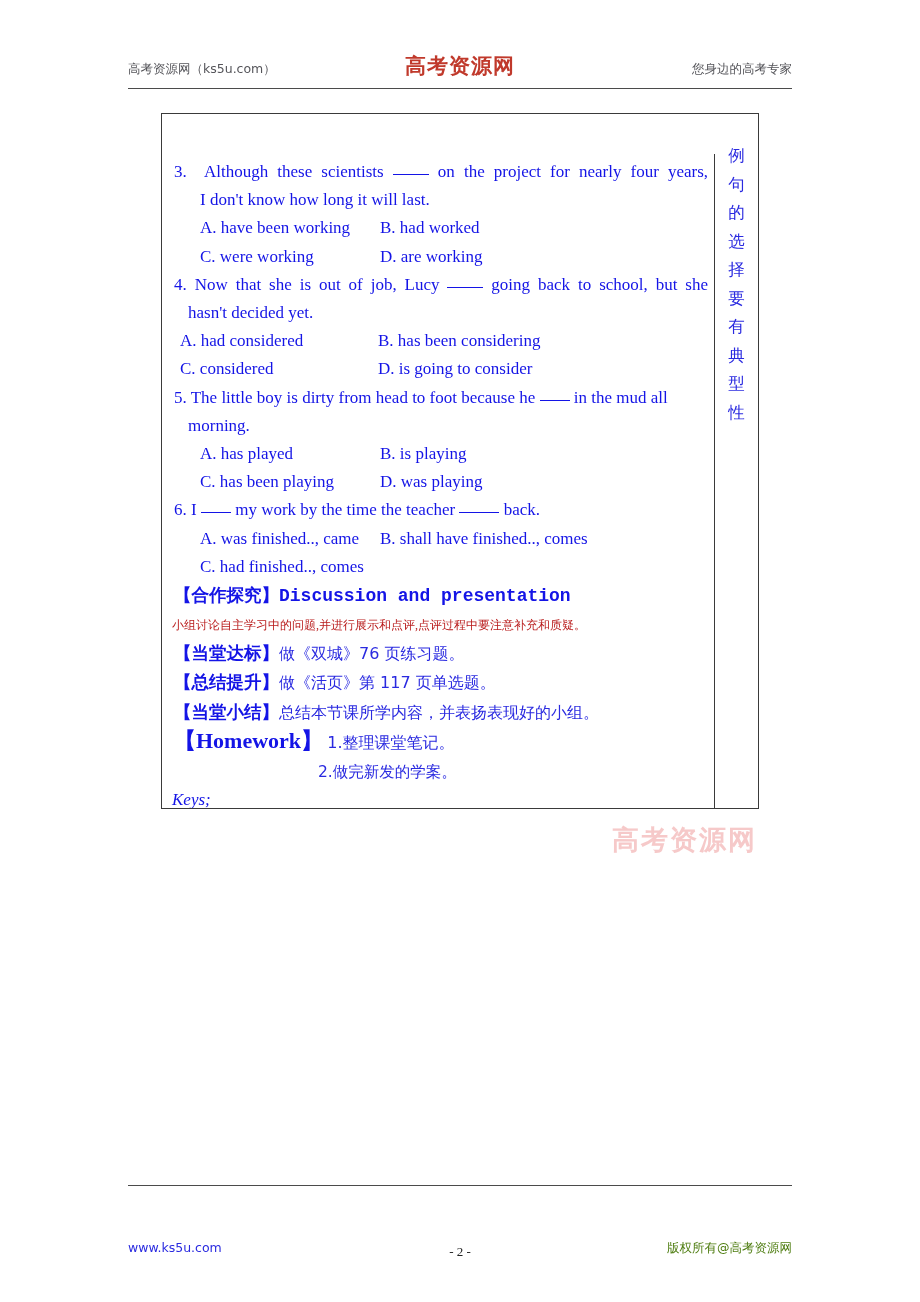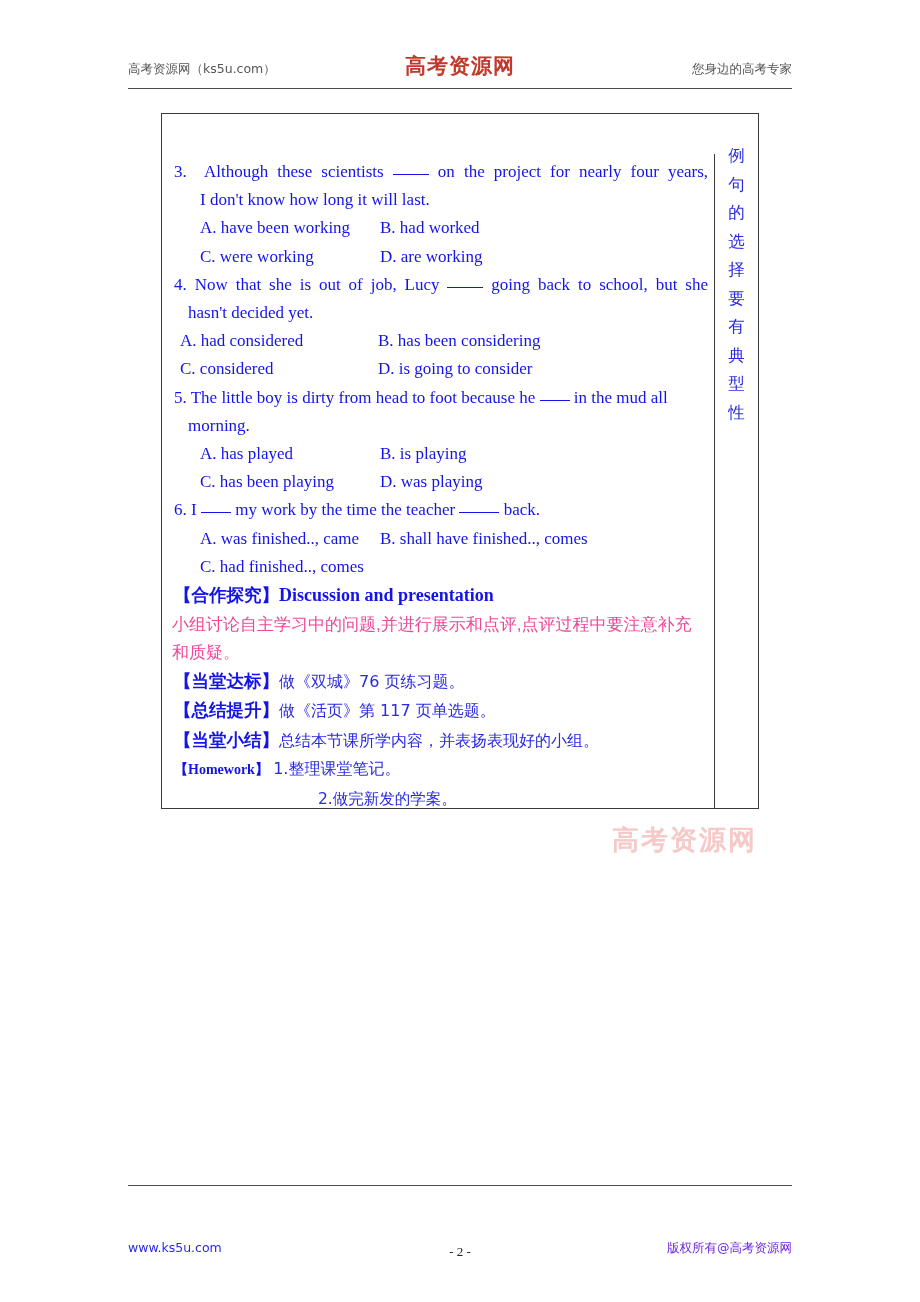--- a/index.html
+++ b/index.html
@@ -142,38 +142,38 @@
   }
   .sec-tag {
     font-family: "DejaVu Sans", sans-serif;
     font-weight: bold;
     font-size: 17.5px;
     color: #1414e6;
   }
   .sec-tag-en {
     font-family: "Liberation Serif", serif;
     font-weight: bold;
-    font-size: 14px;
+    font-size: 22px;
     color: #1414e6;
   }
   .sec-body-cn {
     font-family: "DejaVu Sans", sans-serif;
     font-size: 16px;
     color: #2a2ae0;
   }
   .sec-body-en {
+    font-family: Liberation Mono, monospace;
+    font-weight: bold;
+    font-size: 18px;
+    color: #1414e6;
+  }
+  .para-cn {
     font-family: Liberation Serif, serif;
-    font-weight: bold;
-    font-size: 18px;
-    color: #1414e6;
-  }
-  .para-cn {
-    font-family: Liberation Sans, sans-serif;
-    font-size: 17px;
-    color: #ec4899;
+    font-size: 12px;
+    color: #b91c1c;
     line-height: 28px;
     padding-left: 4px;
   }
   .hw-second {
     padding-left: 150px;
     font-family: "DejaVu Sans", sans-serif;
     font-size: 15.5px;
     color: #2a2ae0;
     line-height: 28.5px;
   }
@@ -234,21 +234,21 @@
     font-size: 13px;
     color: #222222;
     white-space: nowrap;
   }
   .foot-right {
     position: absolute;
     right: 0;
     top: 2px;
     font-family: "DejaVu Sans", sans-serif;
     font-size: 12.5px;
-    color: #6d28d9;
+    color: #4d7c0f;
     white-space: nowrap;
   }
 </style>
 </head>
 <body>
 
 <div class="page-header">
   <div class="hdr-left">高考资源网（ks5u.com）</div>
   <div class="hdr-logo">高考资源网</div>
   <div class="hdr-right">您身边的高考专家</div>

